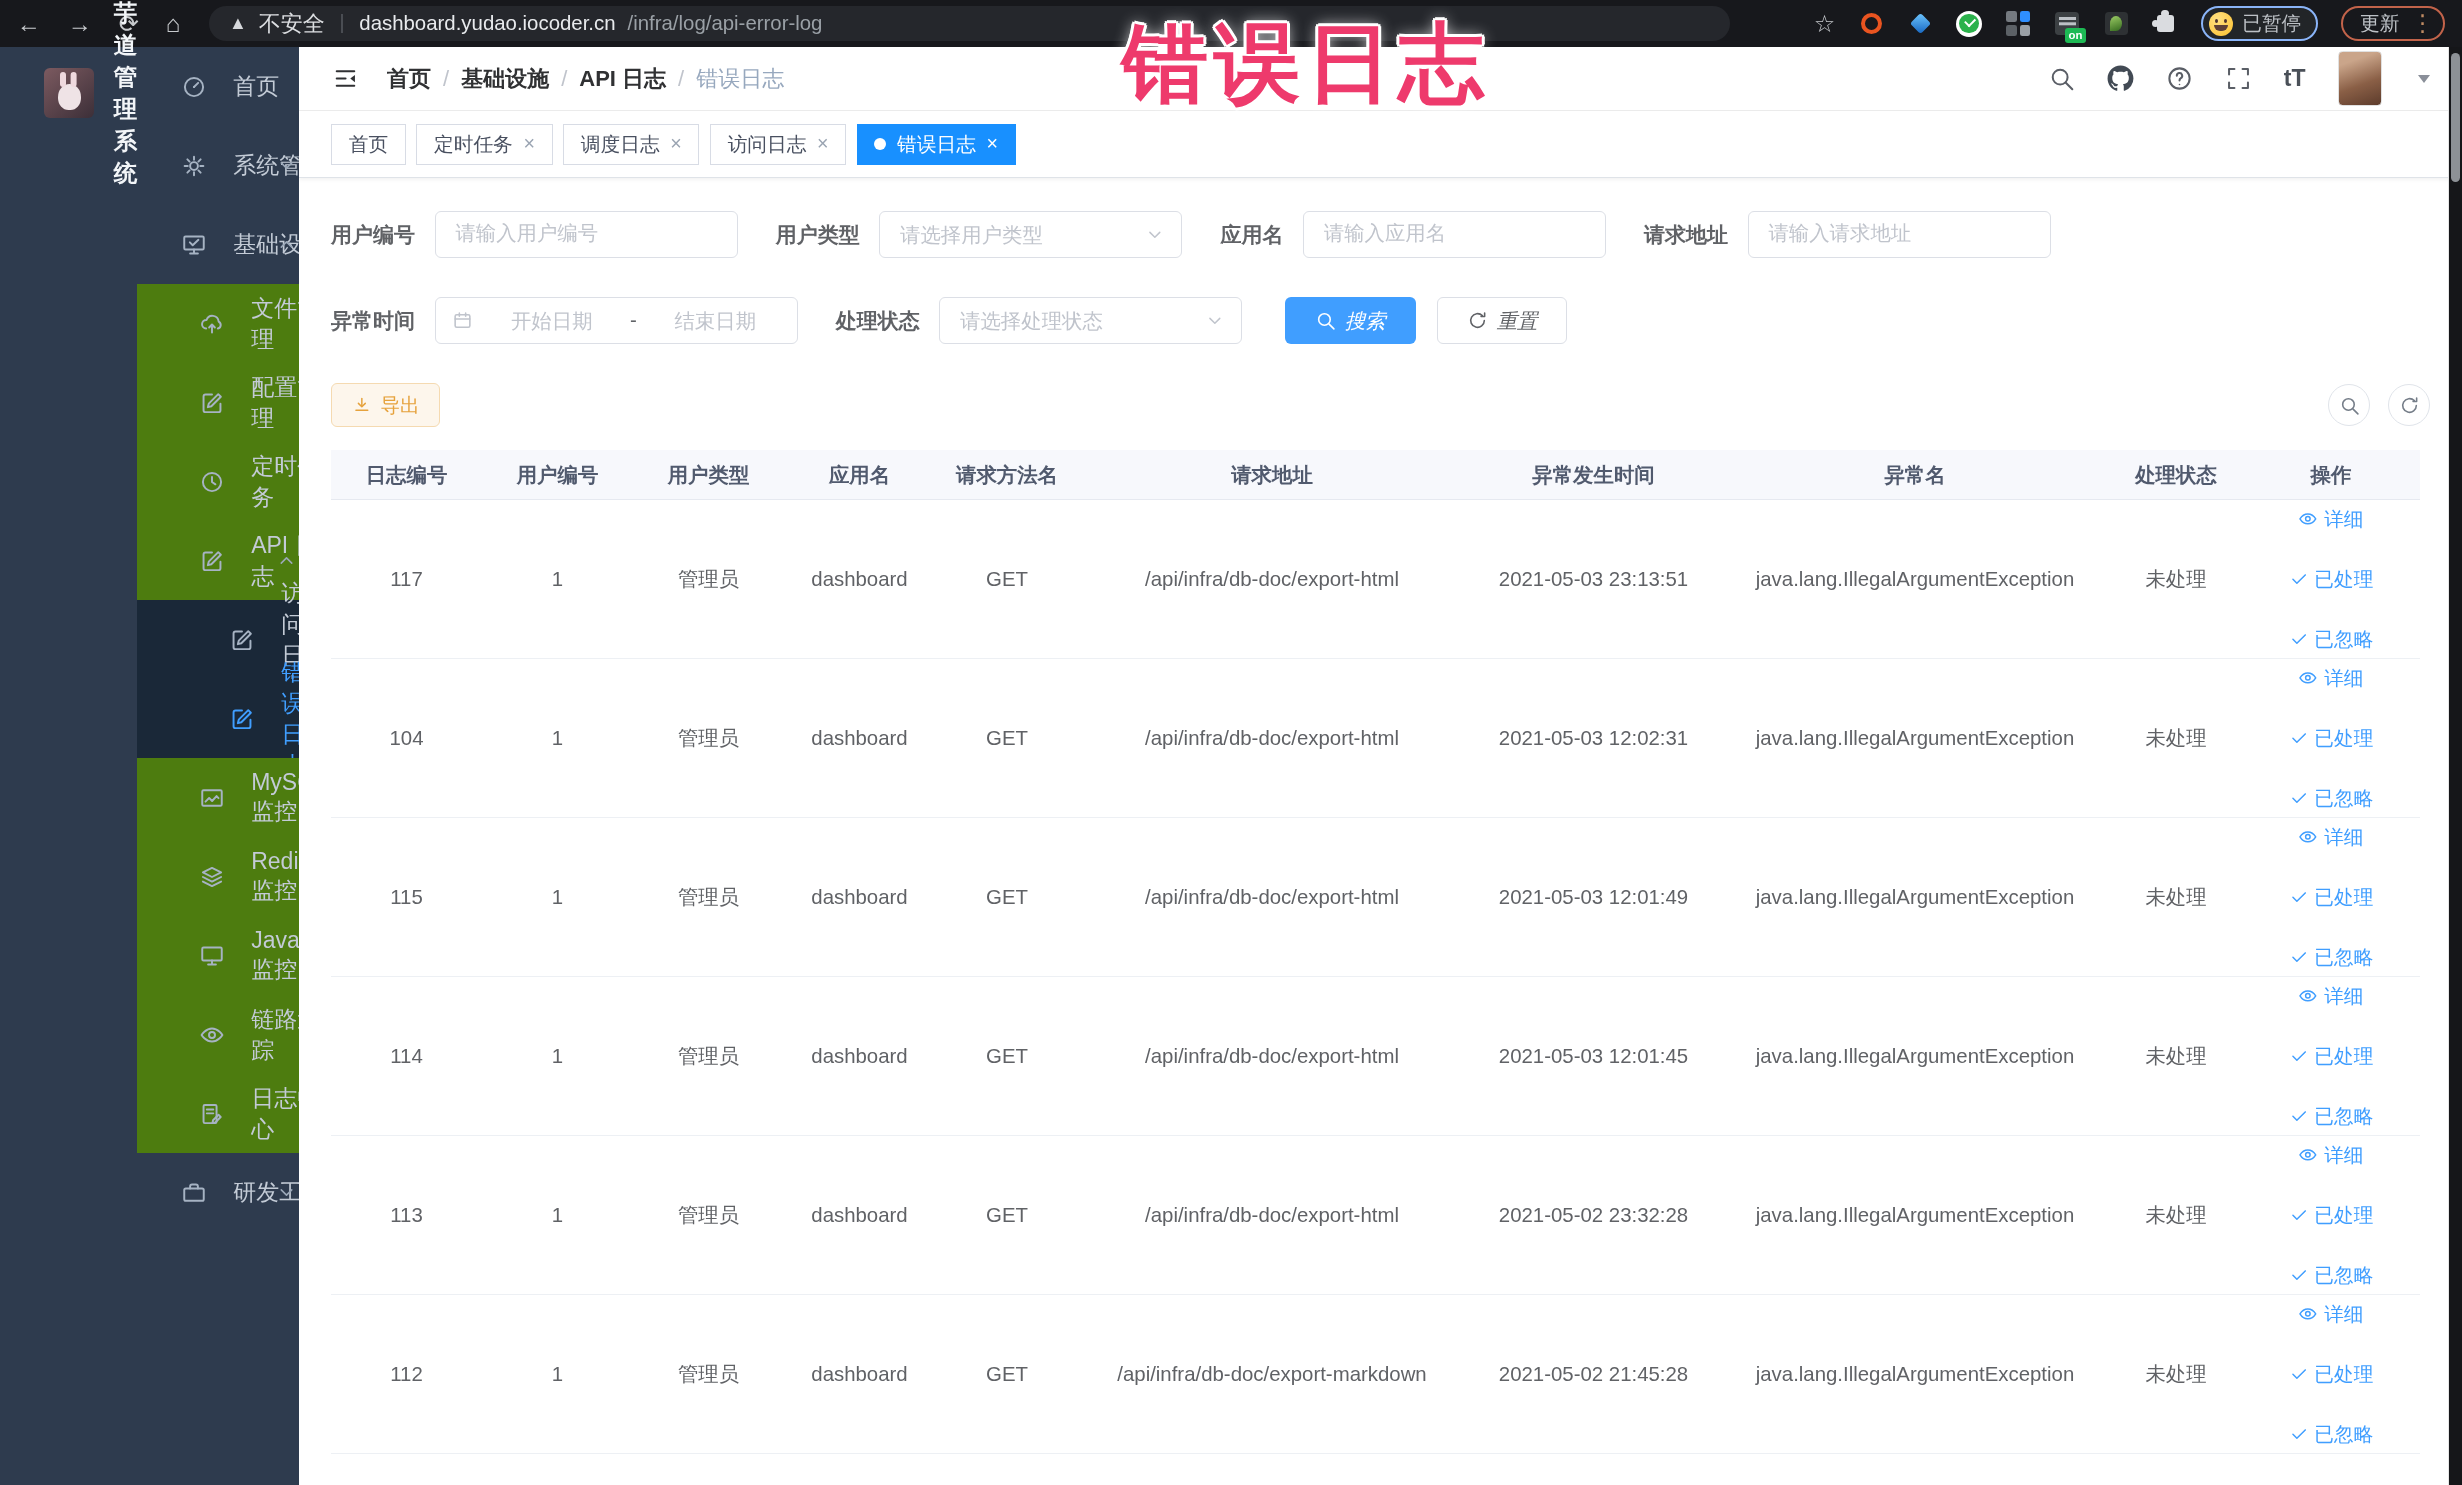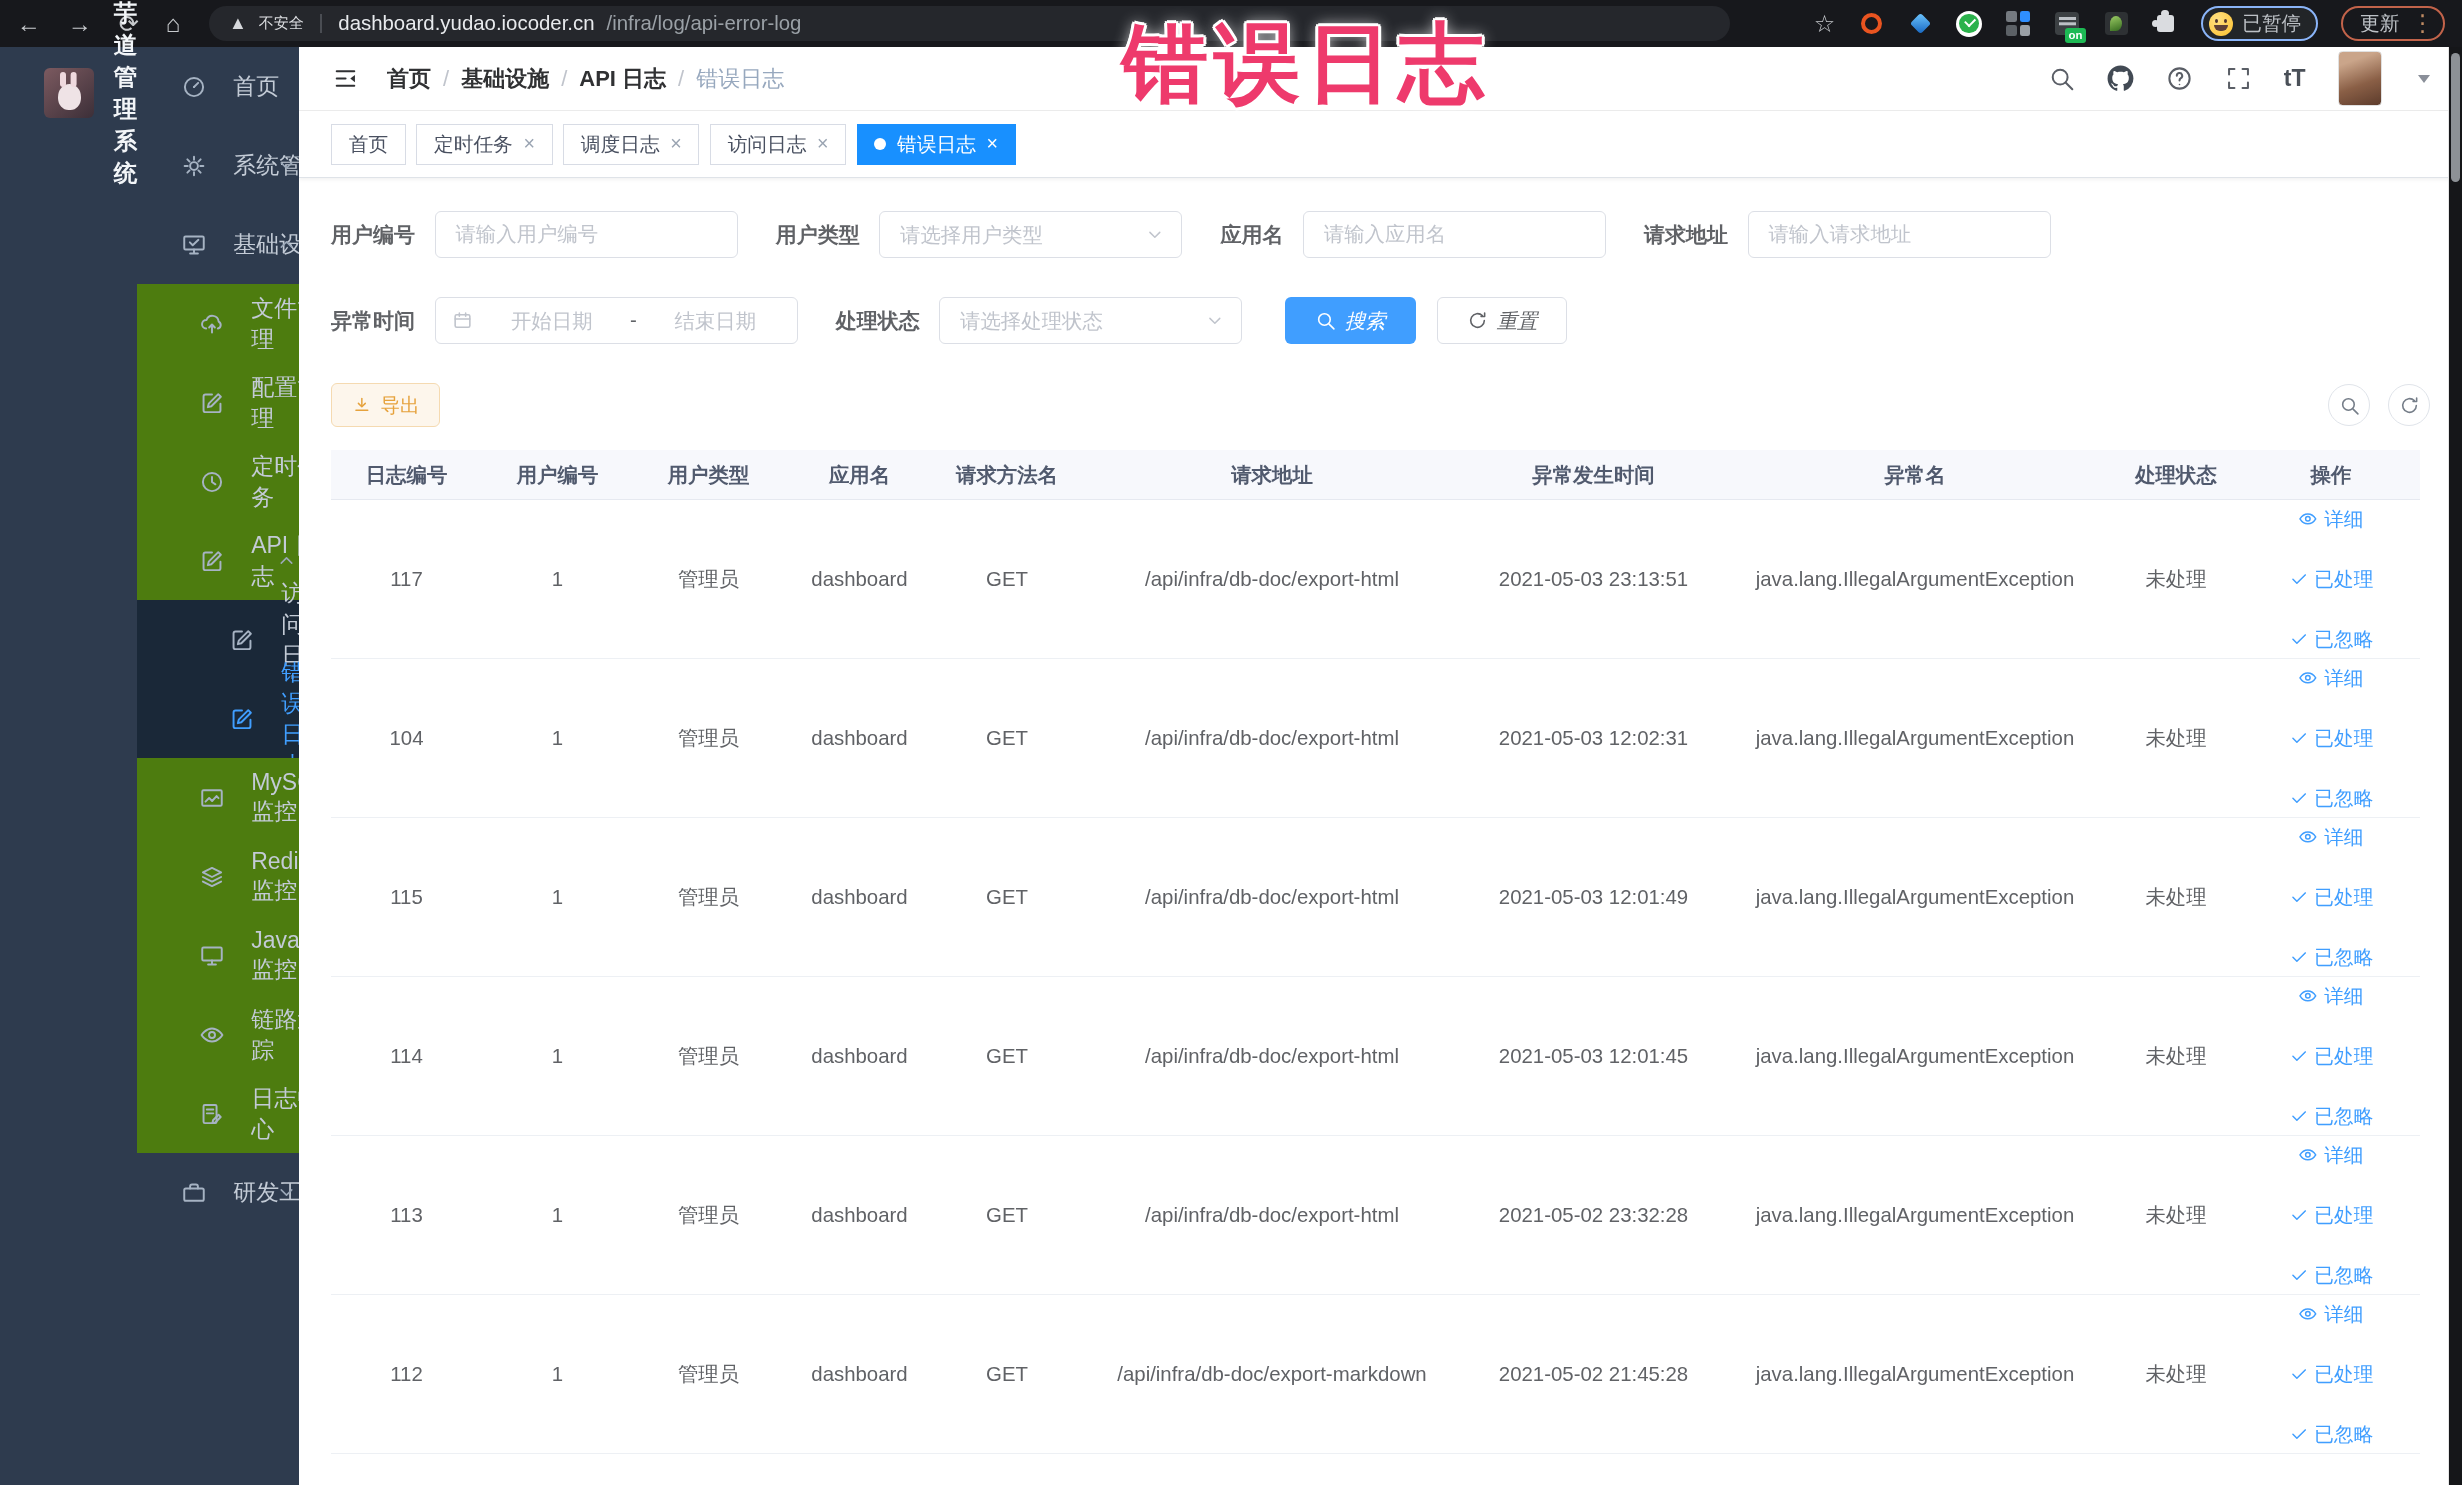--- a/index.html
+++ b/index.html
@@ -11,21 +11,21 @@
   .ic { stroke:currentColor; fill:none; stroke-width:1.5; stroke-linecap:round; stroke-linejoin:round; }
 
   
   .browser-bar { position:absolute; left:0; top:0; width:100%; height:47px; background:#17181c;
                  display:flex; align-items:center; padding:0 16.7px; color:#c7cacd; }
   .bnav { display:flex; align-items:center; gap:27px; font-size:24px; color:#c7cacd; }
   .bnav span { cursor:default; }
   .omnibox { margin-left:29px; width:1521px; height:35px; background:#25272c; border-radius:17.4px;
              display:flex; align-items:center; padding:0 19.7px; gap:12px; }
   .warn-tri { font-size:18px; color:#d6d8db; }
-  .sec-label { font-size:15px; color:#dcdee1; }
+  .sec-label { font-size:22px; color:#dcdee1; }
   .omni-div { width:1.5px; height:19.7px; background:#4a4d53; margin:0 4.5px; }
   .url-host { font-size:20.4px; color:#e8eaed; }
   .url-path { font-size:20.4px; color:#9aa0a6; }
   .browser-right { margin-left:auto; display:flex; align-items:center; gap:23px; }
   .star { font-size:24px; color:#c7cacd; }
   .extbox { width:26px; height:26px; display:flex; align-items:center; justify-content:center; position:relative; }
   .ext-orange { width:21px; height:21px; border:4.5px solid #e95420; border-radius:50%; }
   .ext-gem { width:15px; height:15px; background:linear-gradient(135deg,#6ec6ff,#1565c0); transform:rotate(45deg); border-radius:3px; }
   .ext-vgreen { width:26px; height:26px; background:#fff; border-radius:50%; display:flex; align-items:center; justify-content:center; }
   .ext-vgreen .inner { width:19.7px; height:19.7px; background:#2bb24c; border-radius:50%; position:relative; }
@@ -120,21 +120,21 @@
   .tag.active .dot { display:block; }
   .tag.active .close { color:#fff; }
 
   
   .content { flex:1; padding:33px 32px 0 32px; overflow:hidden; }
   .filter-row { display:flex; align-items:center; margin-bottom:39px; }
   .fgroup { display:flex; align-items:center; margin-right:38px; }
   .f-label { font-size:21px; font-weight:700; color:#606266; margin-right:19.7px; white-space:nowrap; }
   .el-input { height:47px; width:303px; border:0.8px solid #dcdfe6; border-radius:6px; padding:0 19.7px;
               font-size:20.4px; color:#606266; outline:none; background:#fff;
-              font-family:Liberation Serif, serif; }
+              font-family:Liberation Mono, monospace; }
   .el-input::placeholder { color:#c0c4cc; }
   .el-select { height:47px; width:303px; border:0.8px solid #dcdfe6; border-radius:6px; padding:0 16.7px 0 19.7px;
                display:flex; align-items:center; justify-content:space-between; cursor:pointer; background:#fff; }
   .sel-placeholder { font-size:20.4px; color:#c0c4cc; }
   .sel-chev { width:19.7px; height:19.7px; color:#c0c4cc; }
   .date-range { height:47px; width:363px; border:0.8px solid #dcdfe6; border-radius:6px; display:flex;
                 align-items:center; padding:0 16.7px; gap:13.6px; background:#fff; }
   .cal-icon { width:21px; height:21px; color:#c0c4cc; flex-shrink:0; }
   .date-ph { font-size:20.4px; color:#c0c4cc; flex:1; text-align:center; }
   .date-sep { font-size:20.4px; color:#606266; }

